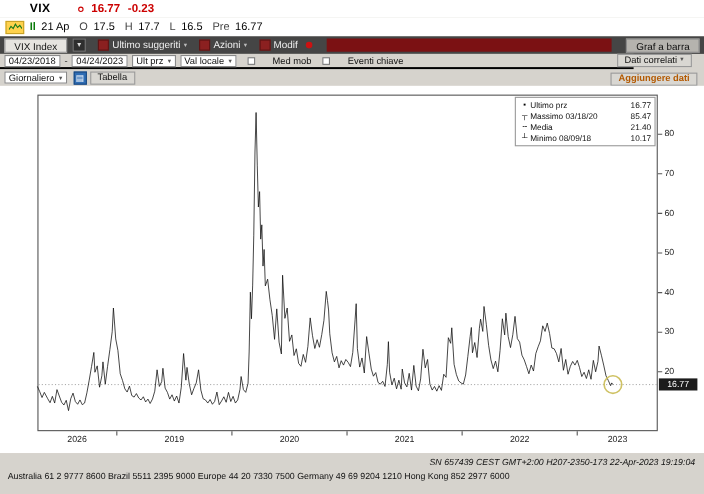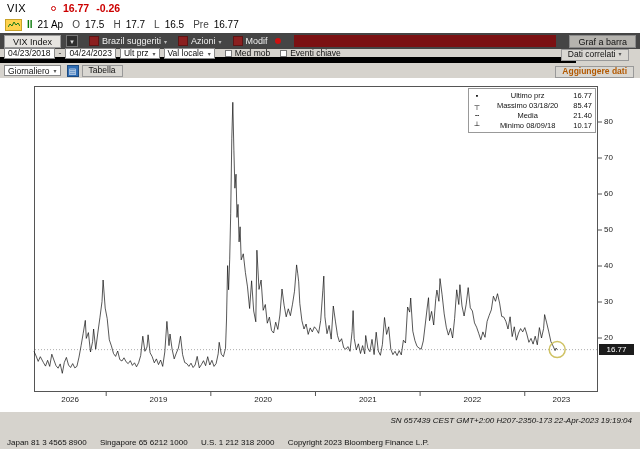--- a/index.html
+++ b/index.html
@@ -2,46 +2,46 @@
 <html><head>
 <meta charset="utf-8">
 <style>
   *{margin:0;padding:0;box-sizing:border-box;}
   html,body{width:640px;height:449px;}
   body{font-family:"Liberation Sans",sans-serif;background:#fff;}
   .screen{position:relative;width:640px;height:449px;background:#d6d3cd;overflow:hidden;}
 
   
   .row1{position:absolute;left:0;top:0;width:640px;height:16px;background:#fff;display:flex;align-items:center;padding-left:7px;gap:7px;}
-  .ticker{font-size:11px;font-weight:normal;color:#000;letter-spacing:.4px;}
+  .ticker{font-size:11px;font-weight:bold;color:#000;letter-spacing:.4px;margin-left:20px;}
   .dotred{width:5px;height:5px;border:1px solid #cc0000;border-radius:50%;margin-left:18px;}
   .px{font-size:10.5px;color:#cc0000;font-weight:bold;}
   .row2{position:absolute;left:0;top:16px;width:640px;height:17px;background:#fff;display:flex;align-items:center;padding-left:5px;gap:5px;font-size:10px;color:#000;}
   .spark-box{width:17px;height:12px;background:#ffd24d;border:1px solid #c9a227;display:inline-flex;align-items:center;justify-content:center;}
   .il{color:#0a7a0a;font-weight:bold;}
   .olbl{color:#444;margin-left:4px;}
   .oval{color:#000;}
 
   
   .menubar{position:absolute;left:0;top:33px;width:640px;height:16px;background:#454545;display:flex;align-items:center;padding:0 4px;gap:5px;}
   .sec-tab{background:#e6e4e0;border:1px solid #9a9a9a;color:#111;font-size:9px;padding:0 8px;height:13px;line-height:12px;}
   .tab-caret{width:12px;height:12px;background:#2e2e2e;border:1px solid #777;color:#ddd;font-size:7px;text-align:center;line-height:11px;}
   .menu-item{display:flex;align-items:center;gap:3px;color:#f0f0f0;font-size:9px;margin-left:6px;}
   .badge{width:10px;height:10px;background:#8b2020;border:1px solid #5e1414;display:inline-block;}
   .mi-caret{color:#bbb;font-size:6px;}
   .alert-dot{width:6px;height:6px;background:#cc1111;border-radius:50%;margin-left:2px;}
   .red-strip{flex:1;height:12px;background:#7b1113;margin:0 8px;}
   .chart-type-btn{background:#b5b3ae;border:1px solid #8a8a8a;color:#111;font-size:9px;padding:0 8px;height:13px;line-height:12px;white-space:nowrap;}
 
   
-  .toolbar1{position:absolute;left:0;top:49px;width:576px;height:14px;background:#d6d3cd;display:flex;align-items:center;padding-left:4px;gap:4px;font-size:8.5px;color:#111;border-bottom:6px solid #000000;}
+  .toolbar1{position:absolute;left:0;top:49px;width:576px;height:14px;background:#d6d3cd;display:flex;align-items:center;padding-left:4px;gap:4px;font-size:8.5px;color:#111;border-bottom:2px solid #000000;}
   .field{height:11px;background:#fff;border:1px solid #8a8a8a;display:inline-flex;align-items:center;padding:0 3px;font-size:8.5px;color:#111;white-space:nowrap;}
   .field .sel-caret{margin-left:4px;font-size:6px;color:#555;}
   .dash{color:#333;}
-  .chk{display:inline-flex;align-items:center;gap:3px;margin-left:6px;white-space:nowrap;}
+  .chk{display:inline-flex;align-items:center;gap:16px;margin-left:6px;white-space:nowrap;}
   .chk .box{width:7px;height:7px;background:#fff;border:1px solid #777;display:inline-block;}
 
   .toolbar2{position:absolute;left:0;top:63px;width:640px;height:15px;background:#d6d3cd;display:flex;align-items:center;padding:0 6px 0 4px;gap:3px;font-size:8.5px;color:#111;}
   .periods{display:flex;border:1px solid #aaa;background:#cfccc6;}
   .pbtn{padding:1px 5px;border-right:1px solid #aaa;color:#222;cursor:default;white-space:nowrap;}
   .pbtn:last-child{border-right:none;}
   .pbtn.active{background:#2f6db4;color:#fff;}
   .icon-btn-blue{width:12px;height:12px;background:#2f6db4;border:1px solid #1c4a80;color:#fff;font-size:8px;line-height:11px;text-align:center;margin-left:3px;}
   .tbtn{background:#d9d7d2;border:1px solid #999;padding:0 6px;height:12px;line-height:11px;white-space:nowrap;display:inline-flex;align-items:center;gap:3px;}
   .tbtn .sel-caret{font-size:6px;color:#555;}
@@ -51,40 +51,40 @@
 
   
   .chart-panel{position:absolute;left:0;top:78px;width:640px;height:334px;background:#fff;}
   #chart-svg{position:absolute;left:0;top:0;width:640px;height:334px;}
   #ylabels,#xlabels{position:absolute;inset:0;pointer-events:none;}
   .ylab{position:absolute;left:604px;font-size:8px;color:#222;}
   .xlab{position:absolute;top:317px;font-size:8px;color:#222;transform:translateX(-50%);}
   .legend{position:absolute;left:468px;top:10px;width:128px;border:1px solid #999;background:rgba(255,255,255,.94);padding:2px 3px;display:flex;flex-direction:column;gap:1px;font-size:7.5px;color:#111;}
   .leg-row{display:flex;align-items:center;height:9px;line-height:9px;}
   .leg-marker{width:10px;font-size:7px;text-align:center;color:#000;}
-  .leg-label{flex:1;white-space:nowrap;text-align:center;}
+  .leg-label{flex:1;white-space:nowrap;}
   .leg-value{text-align:right;}
   .lp-box{position:absolute;left:599px;top:266px;width:35px;height:11px;background:#1c1c1c;color:#fff;font-size:8px;line-height:11px;text-align:center;}
 
   
   .footer{position:absolute;left:0;top:412px;width:640px;height:37px;background:#d6d3cd;font-size:8px;color:#111;}
   .status{position:absolute;right:8px;top:4px;white-space:nowrap;font-style:italic;}
   .f1{position:absolute;left:7px;top:16px;white-space:pre;}
   .f2{position:absolute;left:7px;top:26px;white-space:pre;}
 </style>
 </head>
 <body>
 
 <div class="screen">
 
   <div class="row1">
     <span class="ticker">VIX</span>
     <span class="dotred"></span>
     <span class="px">16.77</span>
-    <span class="px">-0.26</span>
+    <span class="px">-0.23</span>
   </div>
 
   <div class="row2">
     <span class="spark-box">
       <svg width="12" height="8" viewBox="0 0 12 8">
           <polyline points="0,6 2,3 4,5 6,1 8,4 10,2 12,5" fill="none" stroke="#1a7a1a" stroke-width="1"></polyline>
         </svg>
     </span>
     <span class="il">Il</span>
     <span>21 Ap</span>
@@ -96,21 +96,21 @@
     <span class="oval">16.5</span>
     <span class="olbl">Pre</span>
     <span class="oval">16.77</span>
   </div>
 
   <div class="menubar">
     <div class="sec-tab">VIX Index</div>
     <div class="tab-caret">▾</div>
     <div class="menu-item">
       <span class="badge"></span>
-      <span>Brazil suggeriti</span>
+      <span>Ultimo suggeriti</span>
       <span class="mi-caret">▾</span>
     </div>
     <div class="menu-item">
       <span class="badge"></span>
       <span>Azioni</span>
       <span class="mi-caret">▾</span>
     </div>
     <div class="menu-item">
       <span class="badge"></span>
       <span>Modif</span>
@@ -215,16 +215,16 @@
         <span class="leg-marker">┴</span>
         <span class="leg-label">Minimo 08/09/18</span>
         <span class="leg-value">10.17</span>
       </div>
     </div>
     <div class="lp-box" style="top: 265.628px;">16.77</div>
   </div>
 
   <div class="footer">
     <div class="status">SN 657439 CEST GMT+2:00 H207-2350-173 22-Apr-2023 19:19:04</div>
-    <div class="f2">Japan 81 3 4565 8900      Singapore 65 6212 1000      U.S. 1 212 318 2000      Copyright 2023 Bloomberg Finance L.P.</div>
+    <div class="f1">Australia 61 2 9777 8600 Brazil 5511 2395 9000 Europe 44 20 7330 7500 Germany 49 69 9204 1210 Hong Kong 852 2977 6000</div>
   </div>
 
 </div>
 
 </body></html>

